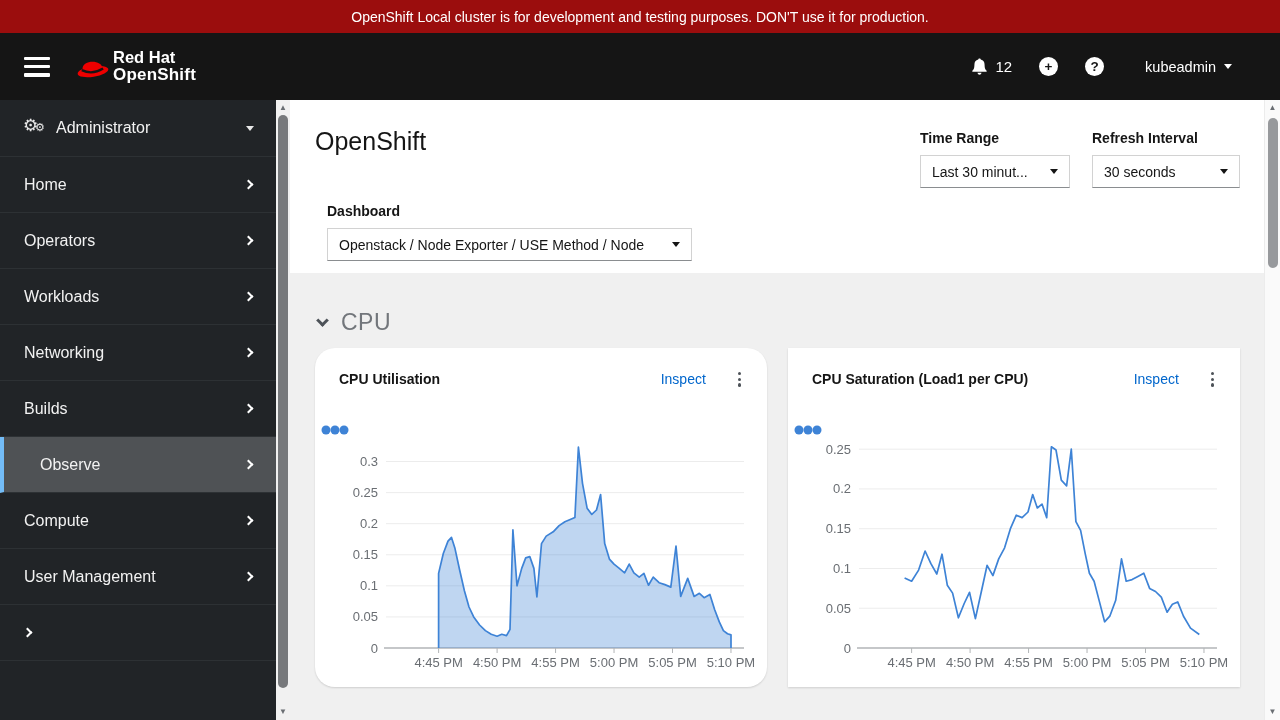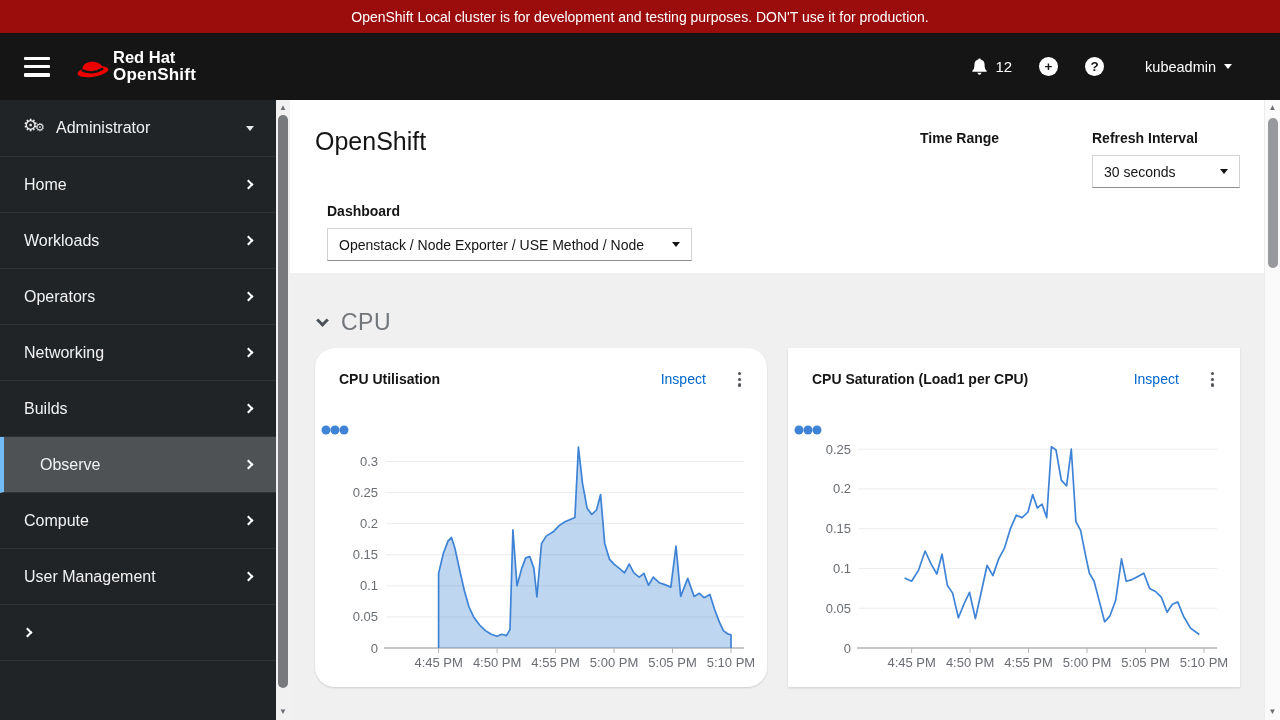--- a/index.html
+++ b/index.html
@@ -130,25 +130,25 @@
         </span>
       <span>Administrator</span>
       <span class="caret"></span>
     </div>
     <div>
         <div class="nav-item">
           <span class="nav-label">Home</span>
           <span class="chev right"></span>
         </div>
         <div class="nav-item">
+          <span class="nav-label">Operators</span>
+          <span class="chev right"></span>
+        </div>
+        <div class="nav-item">
           <span class="nav-label">Workloads</span>
-          <span class="chev right"></span>
-        </div>
-        <div class="nav-item">
-          <span class="nav-label">Operators</span>
           <span class="chev right"></span>
         </div>
         <div class="nav-item">
           <span class="nav-label">Networking</span>
           <span class="chev right"></span>
         </div>
         <div class="nav-item">
           <span class="nav-label">Builds</span>
           <span class="chev right"></span>
         </div>
@@ -180,20 +180,24 @@
     <div class="thumb"></div>
     <div class="sb-arrow" style="bottom:3px">▼</div>
   </div>
 
   <div id="main">
     <div id="page-header">
       <h1 id="page-title" style="margin:0">OpenShift</h1>
 
       <div class="filter-group" style="left:630px;top:30px;width:150px;">
         <div class="filter-label">Time Range</div>
+        <div class="pf-select">
+          <span class="sel-text">Last 30 minut...</span>
+          <span class="caret"></span>
+        </div>
       </div>
 
       <div class="filter-group" style="left:802px;top:30px;width:148px;">
         <div class="filter-label">Refresh Interval</div>
         <div class="pf-select">
           <span class="sel-text">30 seconds</span>
           <span class="caret"></span>
         </div>
       </div>
 

